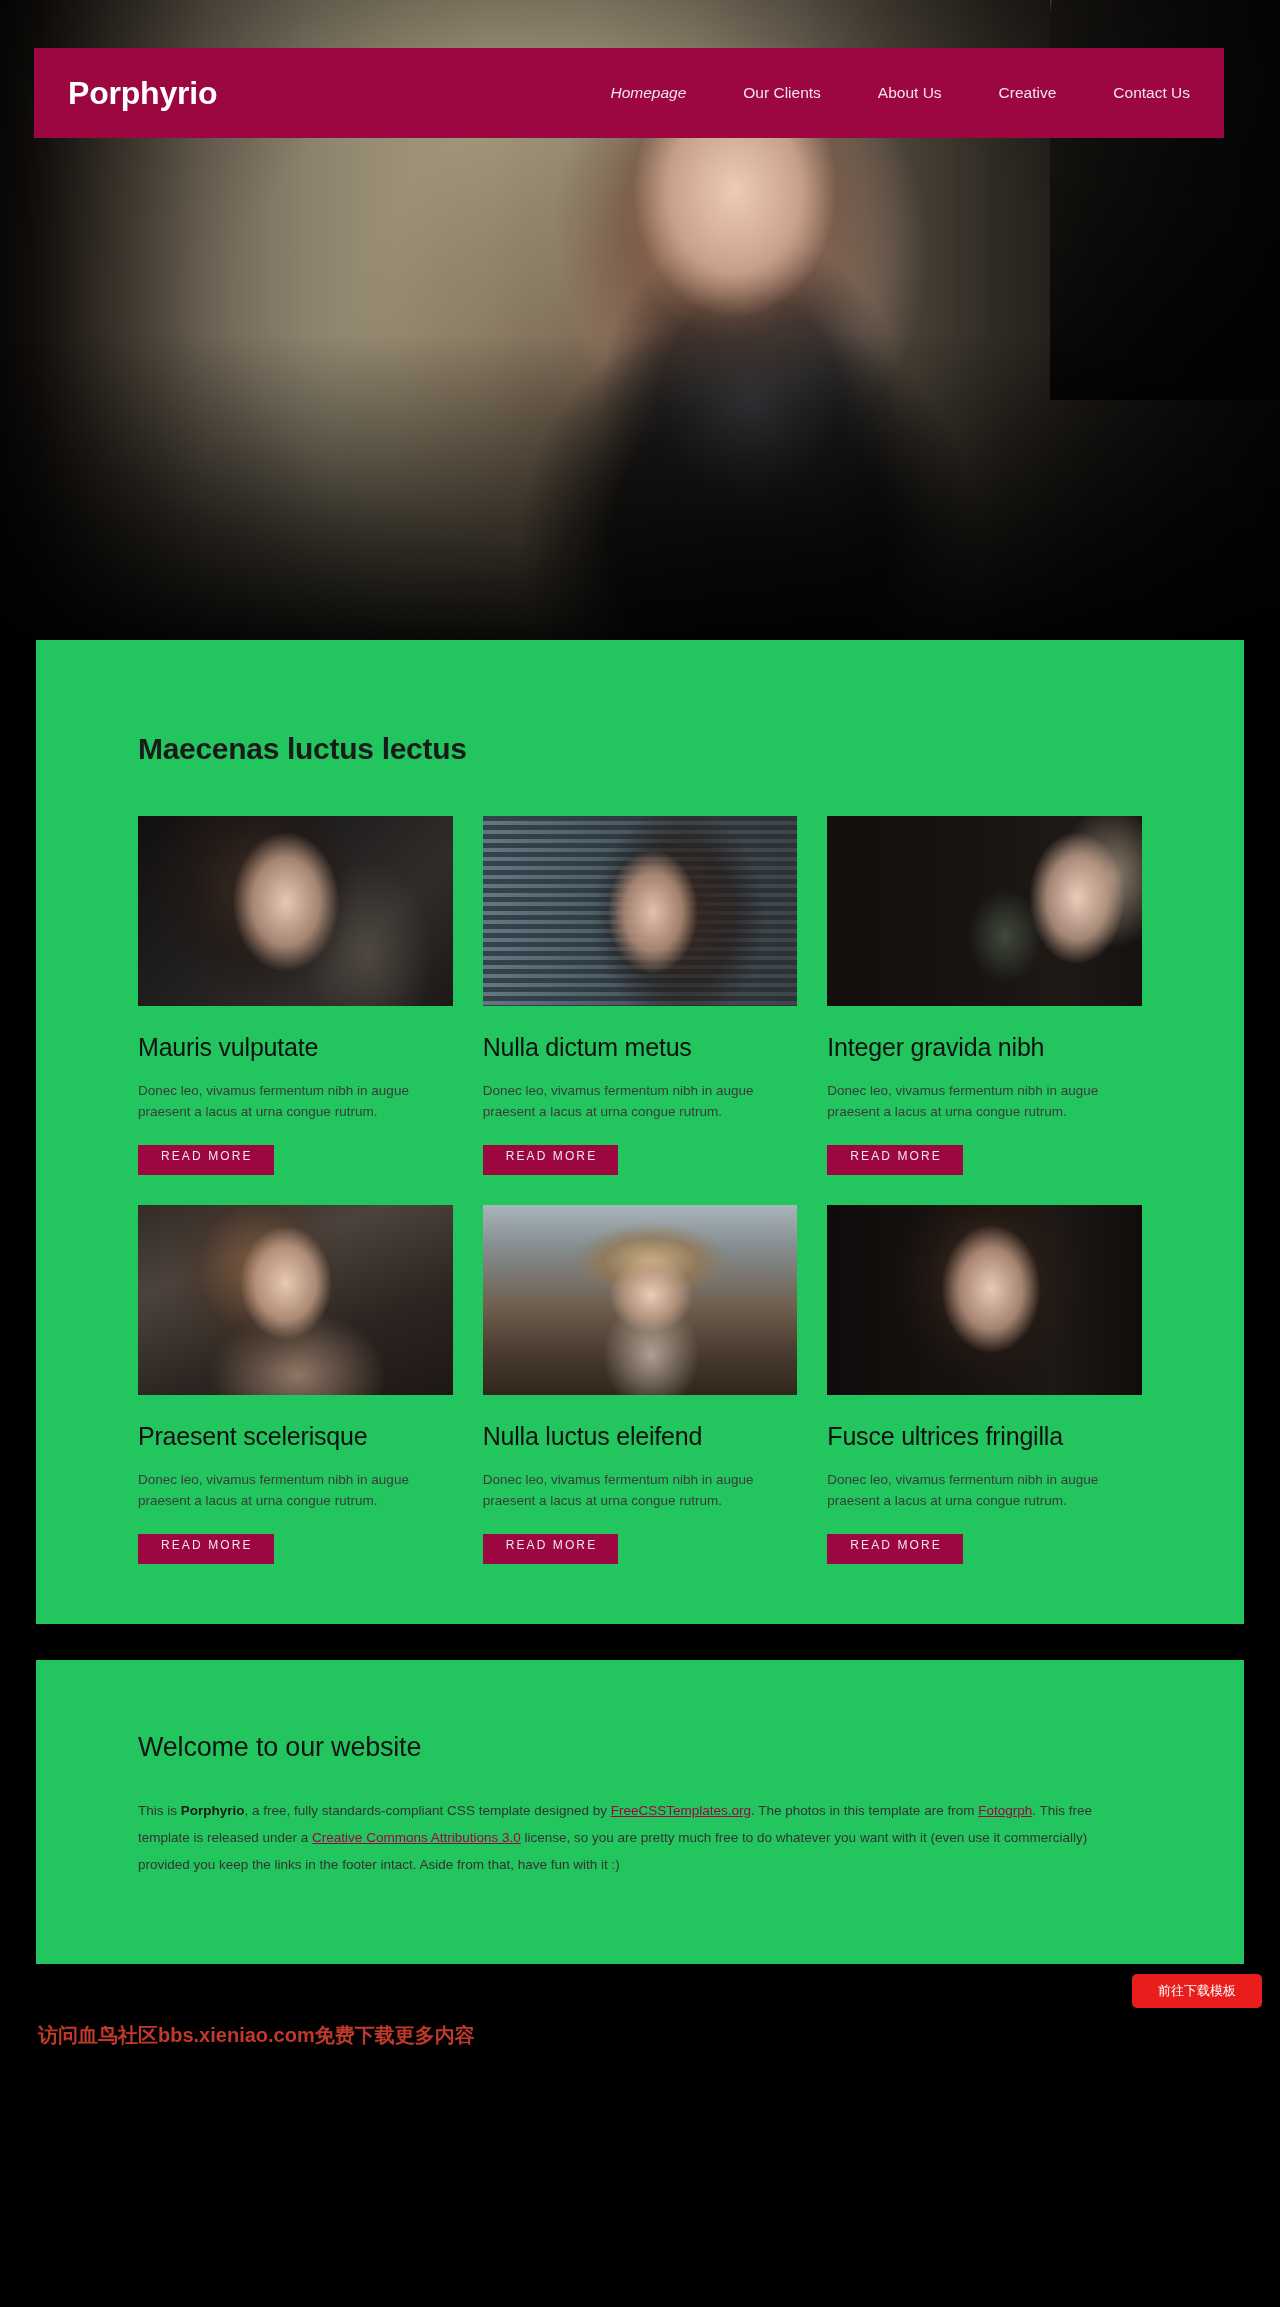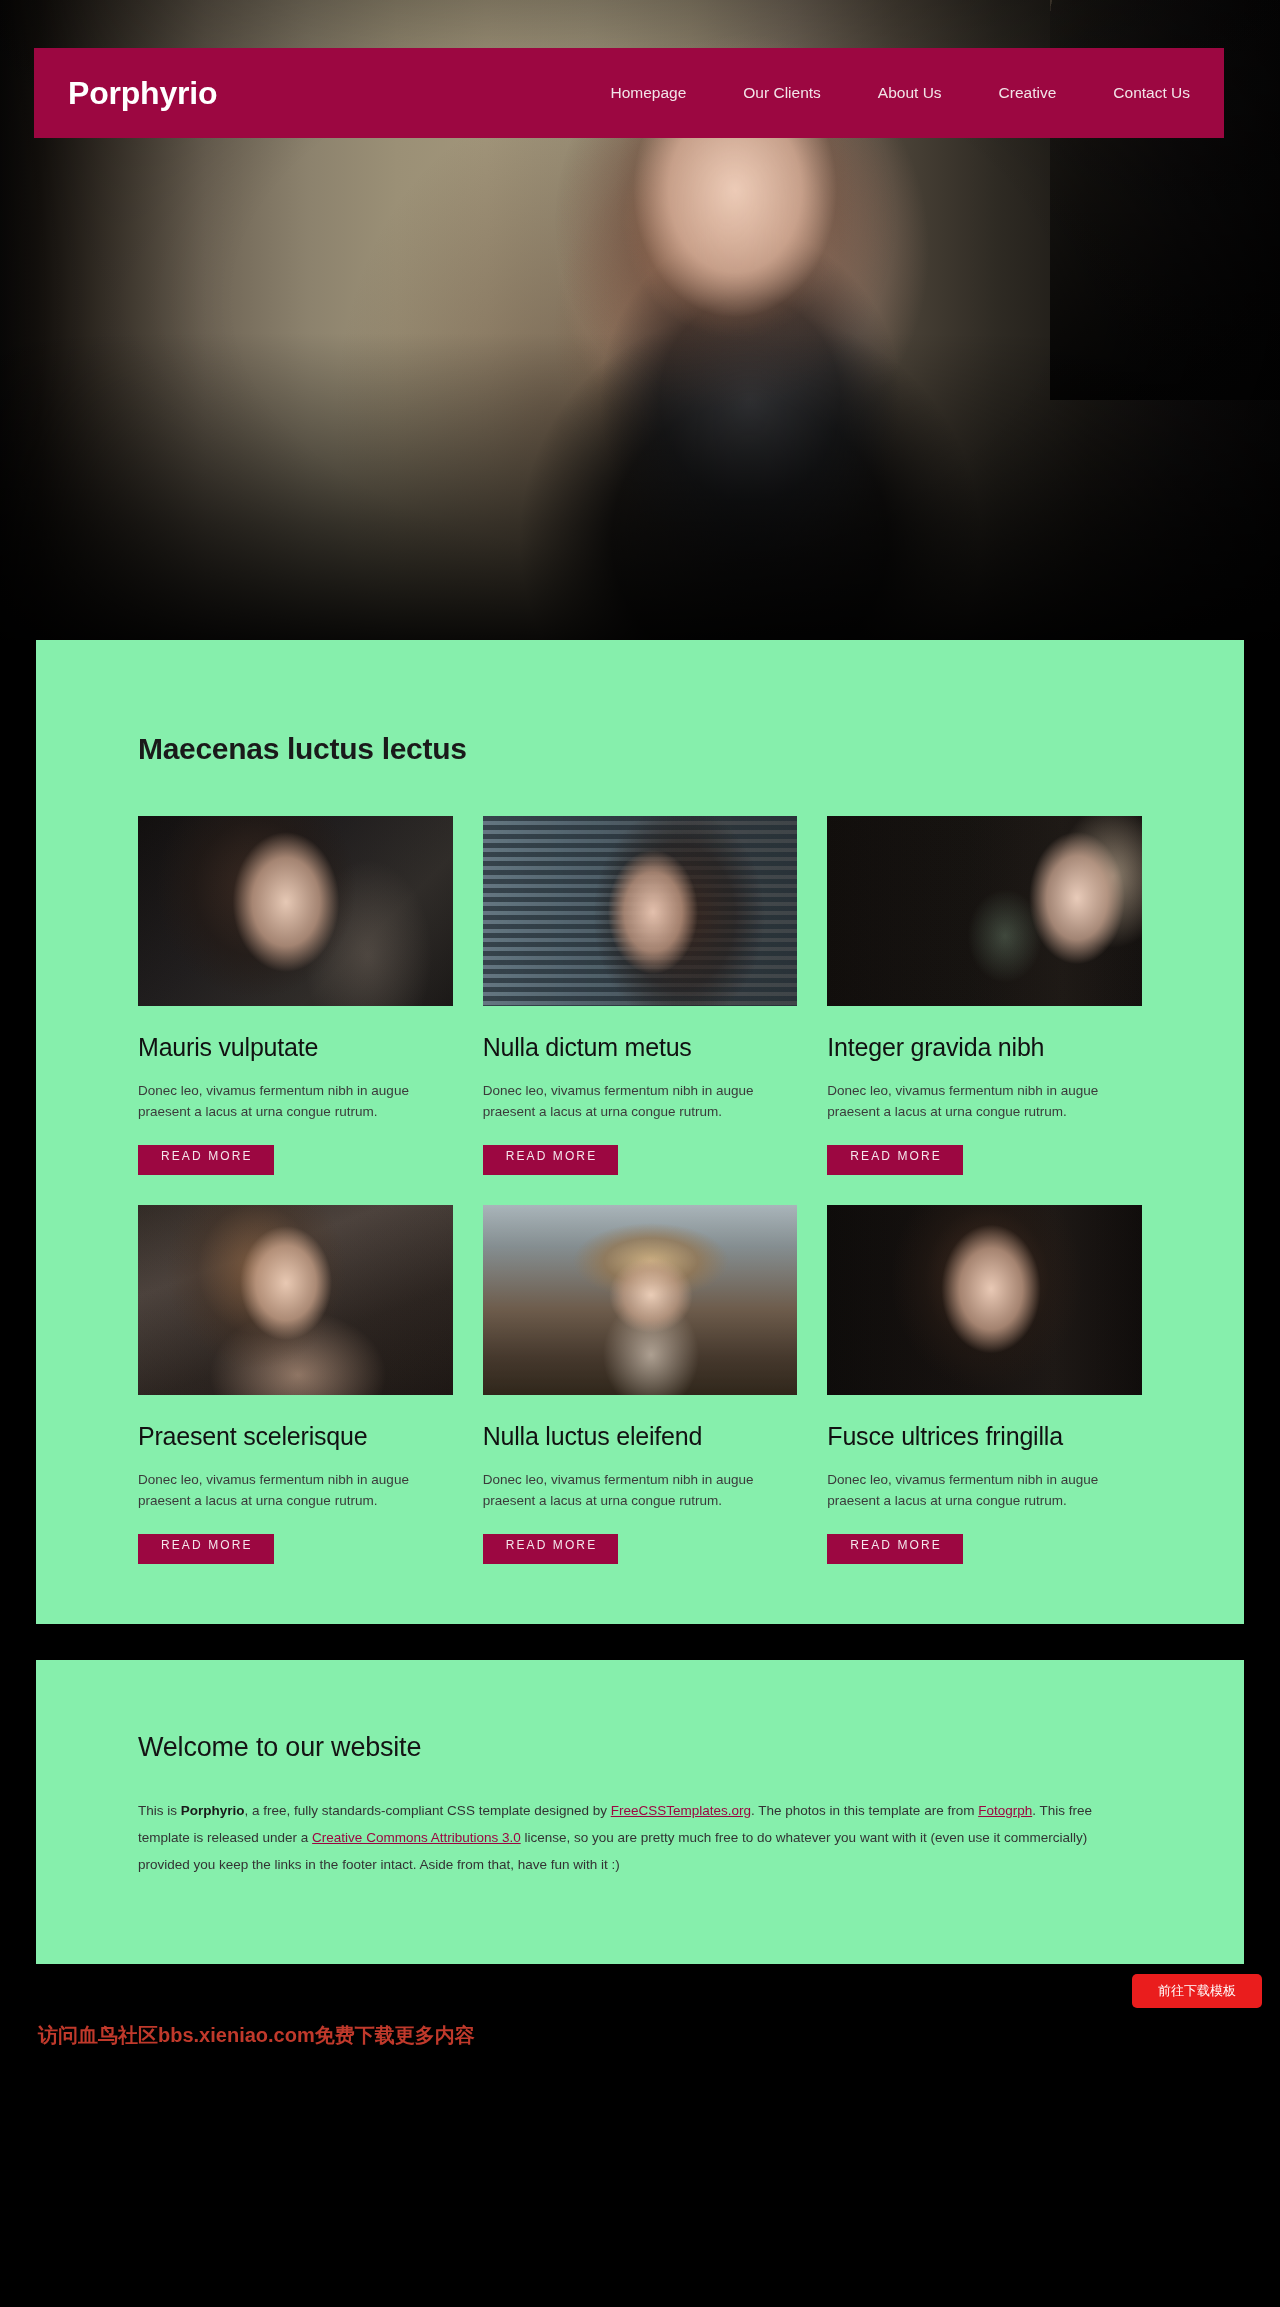--- a/index.html
+++ b/index.html
@@ -75,27 +75,27 @@
     letter-spacing: -0.2px;
   }
   .nav { display: flex; align-items: center; }
   .nav-item {
     color: #f2e4e8;
     font-size: 15.5px;
     margin-left: 57px;
     text-decoration: none;
     white-space: nowrap;
   }
-  .nav-item:first-child { margin-left: 16px; }
+  .nav-item:first-child { margin-left: 16px; font-style: italic; }
 
   
   .panel {
     width: 1208px;
     margin: 0 auto;
-    background: #86efac;
+    background: #22c55e;
   }
   .panel-main {
     padding: 92px 102px 60px 102px;
   }
   h2.section-title {
     font-size: 30px;
     font-weight: bold;
     color: #1a1a1a;
     letter-spacing: -0.3px;
     margin-bottom: 50px;

